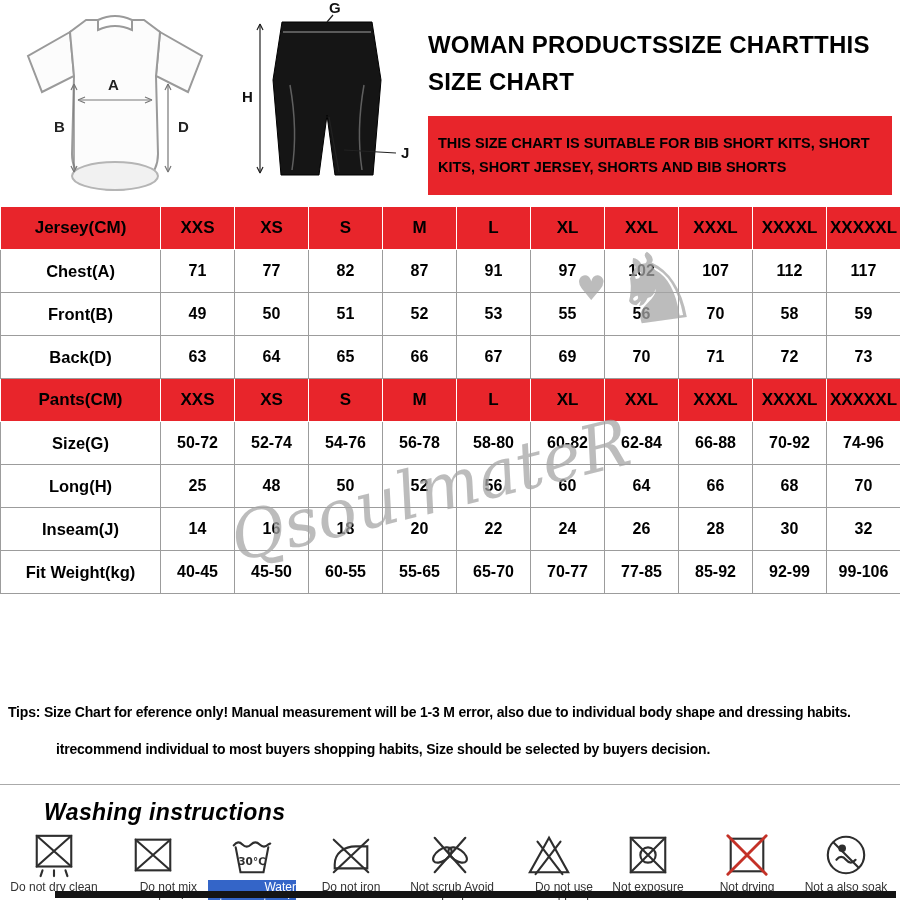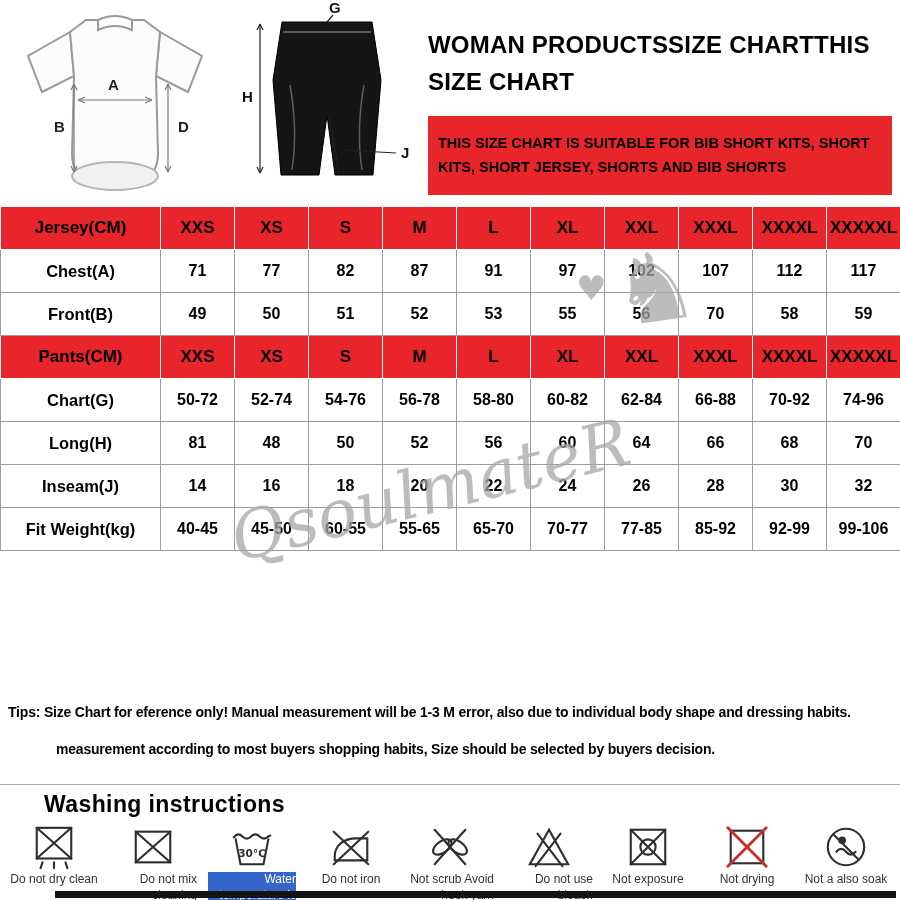--- a/index.html
+++ b/index.html
@@ -36,21 +36,21 @@
   .wm-heart { left: 576px; top: 268px; font-size: 34px; font-family: "DejaVu Sans", sans-serif; }
   
   .tips {
     position: absolute; top: 694px; left: 8px; width: 890px;
     font-weight: bold; font-size: 14px; letter-spacing: -0.2px;
     line-height: 37px; white-space: nowrap;
   }
   .tips .line2 { padding-left: 48px; }
   
   .washing { position: absolute; top: 784px; left: 0; width: 900px; border-top: 1px solid #aaa; }
-  .washing h2 { font-size: 23px; font-weight: bold; margin: 6px 0 4px 44px; letter-spacing: .4px; }
+  .washing h2 { font-size: 23px; font-weight: bold; margin: 14px 0 4px 44px; letter-spacing: .4px; font-style: italic; }
   .wash-row { display: flex; justify-content: space-between; padding: 2px 6px 0 6px; }
   .wash-item { width: 96px; display: flex; flex-direction: column; align-items: center; }
   .wash-item svg { width: 46px; height: 46px; }
   .wash-caption { font-size: 12px; line-height: 1.3; color: #333; text-align: right; margin-top: 2px; max-width: 88px; }
   .wash-caption.highlight { background: var(--highlight-blue, #3465c8); color: #fff; }
   .bottom-bar { position: absolute; left: 55px; top: 891px; width: 841px; height: 7px; background: #141414; }
 </style>
 </head>
 <body>
 
@@ -153,49 +153,62 @@
           <td>50</td>
           <td>51</td>
           <td>52</td>
           <td>53</td>
           <td>55</td>
           <td>56</td>
           <td>70</td>
           <td>58</td>
           <td>59</td>
         </tr>
+        <tr class="data-row">
+          <td class="label-cell">Back(D)</td>
+          <td>63</td>
+          <td>64</td>
+          <td>65</td>
+          <td>66</td>
+          <td>67</td>
+          <td>69</td>
+          <td>70</td>
+          <td>71</td>
+          <td>72</td>
+          <td>73</td>
+        </tr>
         <tr class="red-row">
           <td class="label-cell">Pants(CM)</td>
           <td>XXS</td>
           <td>XS</td>
           <td>S</td>
           <td>M</td>
           <td>L</td>
           <td>XL</td>
           <td>XXL</td>
           <td>XXXL</td>
           <td>XXXXL</td>
           <td>XXXXXL</td>
         </tr>
         <tr class="data-row">
-          <td class="label-cell">Chart(G)</td>
+          <td class="label-cell">Size(G)</td>
           <td>50-72</td>
           <td>52-74</td>
           <td>54-76</td>
           <td>56-78</td>
           <td>58-80</td>
           <td>60-82</td>
           <td>62-84</td>
           <td>66-88</td>
           <td>70-92</td>
           <td>74-96</td>
         </tr>
         <tr class="data-row">
           <td class="label-cell">Long(H)</td>
-          <td>81</td>
+          <td>25</td>
           <td>48</td>
           <td>50</td>
           <td>52</td>
           <td>56</td>
           <td>60</td>
           <td>64</td>
           <td>66</td>
           <td>68</td>
           <td>70</td>
         </tr>
@@ -227,21 +240,21 @@
         </tr>
       </tbody>
   </table>
 
   <div class="watermark wm-horse">♞</div>
   <div class="watermark wm-heart">♥</div>
   <div class="watermark wm-text">QsoulmateR</div>
 
   <div class="tips">
     <div class="line1">Tips: Size Chart for eference only! Manual measurement will be 1-3 M error, also due to individual body shape and dressing habits.</div>
-    <div class="line2">measurement according to most buyers shopping habits, Size should be selected by buyers decision.</div>
+    <div class="line2">itrecommend individual to most buyers shopping habits, Size should be selected by buyers decision.</div>
   </div>
 
   <div class="washing">
     <h2>Washing instructions</h2>
     <div class="wash-row">
 
       <div class="wash-item">
         <svg viewBox="0 0 48 48" stroke="#2e2e2e" stroke-width="2.2" fill="none" stroke-linecap="round">
           <rect x="6" y="4" width="36" height="32"></rect>
           <path d="M6 4 L42 36 M42 4 L6 36"></path>

